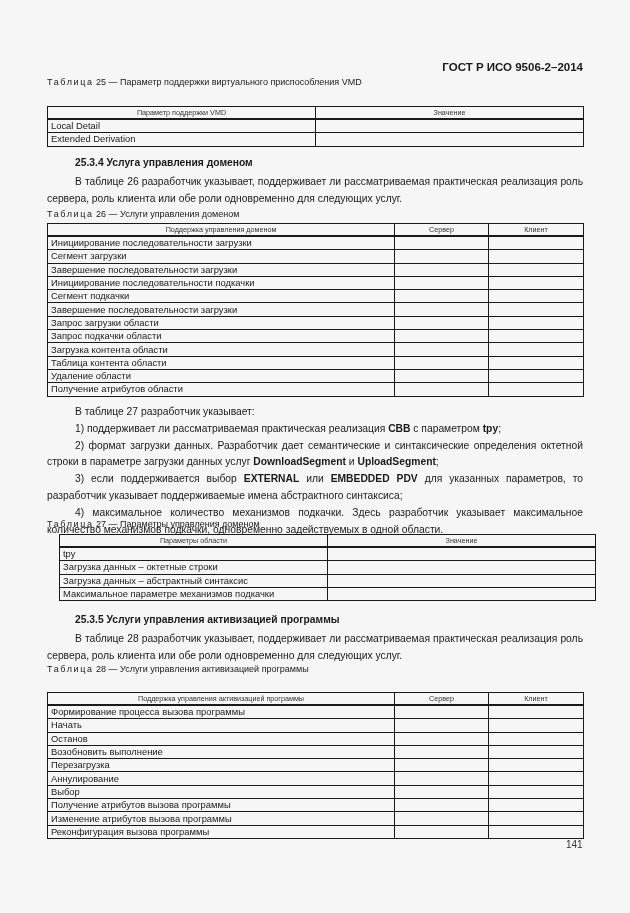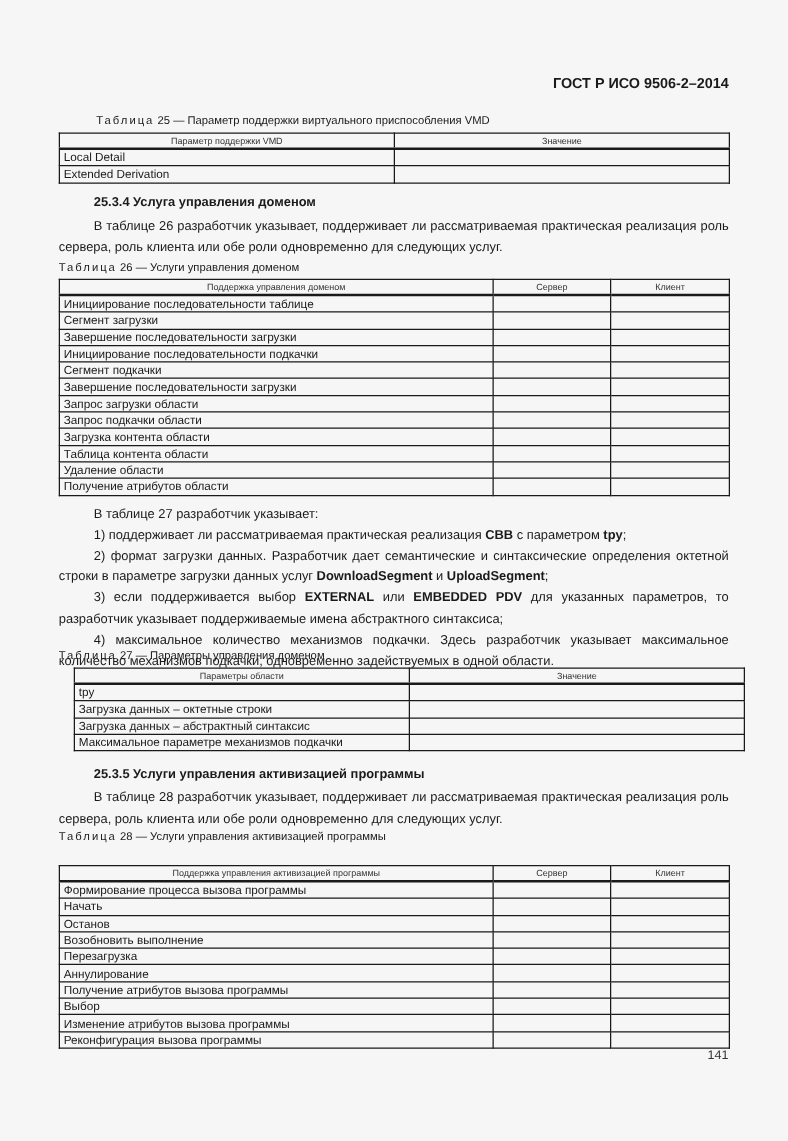--- a/index.html
+++ b/index.html
@@ -20,21 +20,21 @@
   .h3 { left:75px; font-size:10.3px; font-weight:bold; }
   .para { left:47px; width:536px; font-size:10.3px; line-height:16.8px; text-align:justify; }
   .para p { margin:0; text-indent:28px; }
   .page-num { left:566px; top:839px; font-size:10px; color:#333; }
 </style>
 </head>
 <body>
 
 <div class="abs doc-code">ГОСТ Р ИСО 9506-2–2014</div>
 
-<div class="abs cap" style="top:91px;margin-left:30px;"><span class="sp">Таблица</span><span> 25 — Параметр поддержки виртуального приспособления VMD</span></div>
+<div class="abs cap" style="top:77px;"><span class="sp">Таблица</span><span> 25 — Параметр поддержки виртуального приспособления VMD</span></div>
 <table class="t25" style="top:106px;">
   <colgroup>
       <col style="width:268px">
       <col style="width:268px">
     </colgroup>
   <thead>
       <tr>
     <th>Параметр поддержки VMD</th>
     <th>Значение</th>
   </tr>
@@ -65,21 +65,21 @@
     </colgroup>
   <thead>
       <tr>
     <th>Поддержка управления доменом</th>
     <th>Сервер</th>
     <th>Клиент</th>
   </tr>
     </thead>
   <tbody>
     <tr>
-        <td>Инициирование последовательности таблице</td>
+        <td>Инициирование последовательности загрузки</td>
         <td></td>
         <td></td>
       </tr>
     <tr>
         <td>Сегмент загрузки</td>
         <td></td>
         <td></td>
       </tr>
     <tr>
         <td>Завершение последовательности загрузки</td>
@@ -218,30 +218,30 @@
         <td>Перезагрузка</td>
         <td></td>
         <td></td>
       </tr>
     <tr>
         <td>Аннулирование</td>
         <td></td>
         <td></td>
       </tr>
     <tr>
+        <td>Выбор</td>
+        <td></td>
+        <td></td>
+      </tr>
+    <tr>
         <td>Получение атрибутов вызова программы</td>
         <td></td>
         <td></td>
       </tr>
     <tr>
-        <td>Выбор</td>
-        <td></td>
-        <td></td>
-      </tr>
-    <tr>
         <td>Изменение атрибутов вызова программы</td>
         <td></td>
         <td></td>
       </tr>
     <tr>
         <td>Реконфигурация вызова программы</td>
         <td></td>
         <td></td>
       </tr>
   </tbody>

